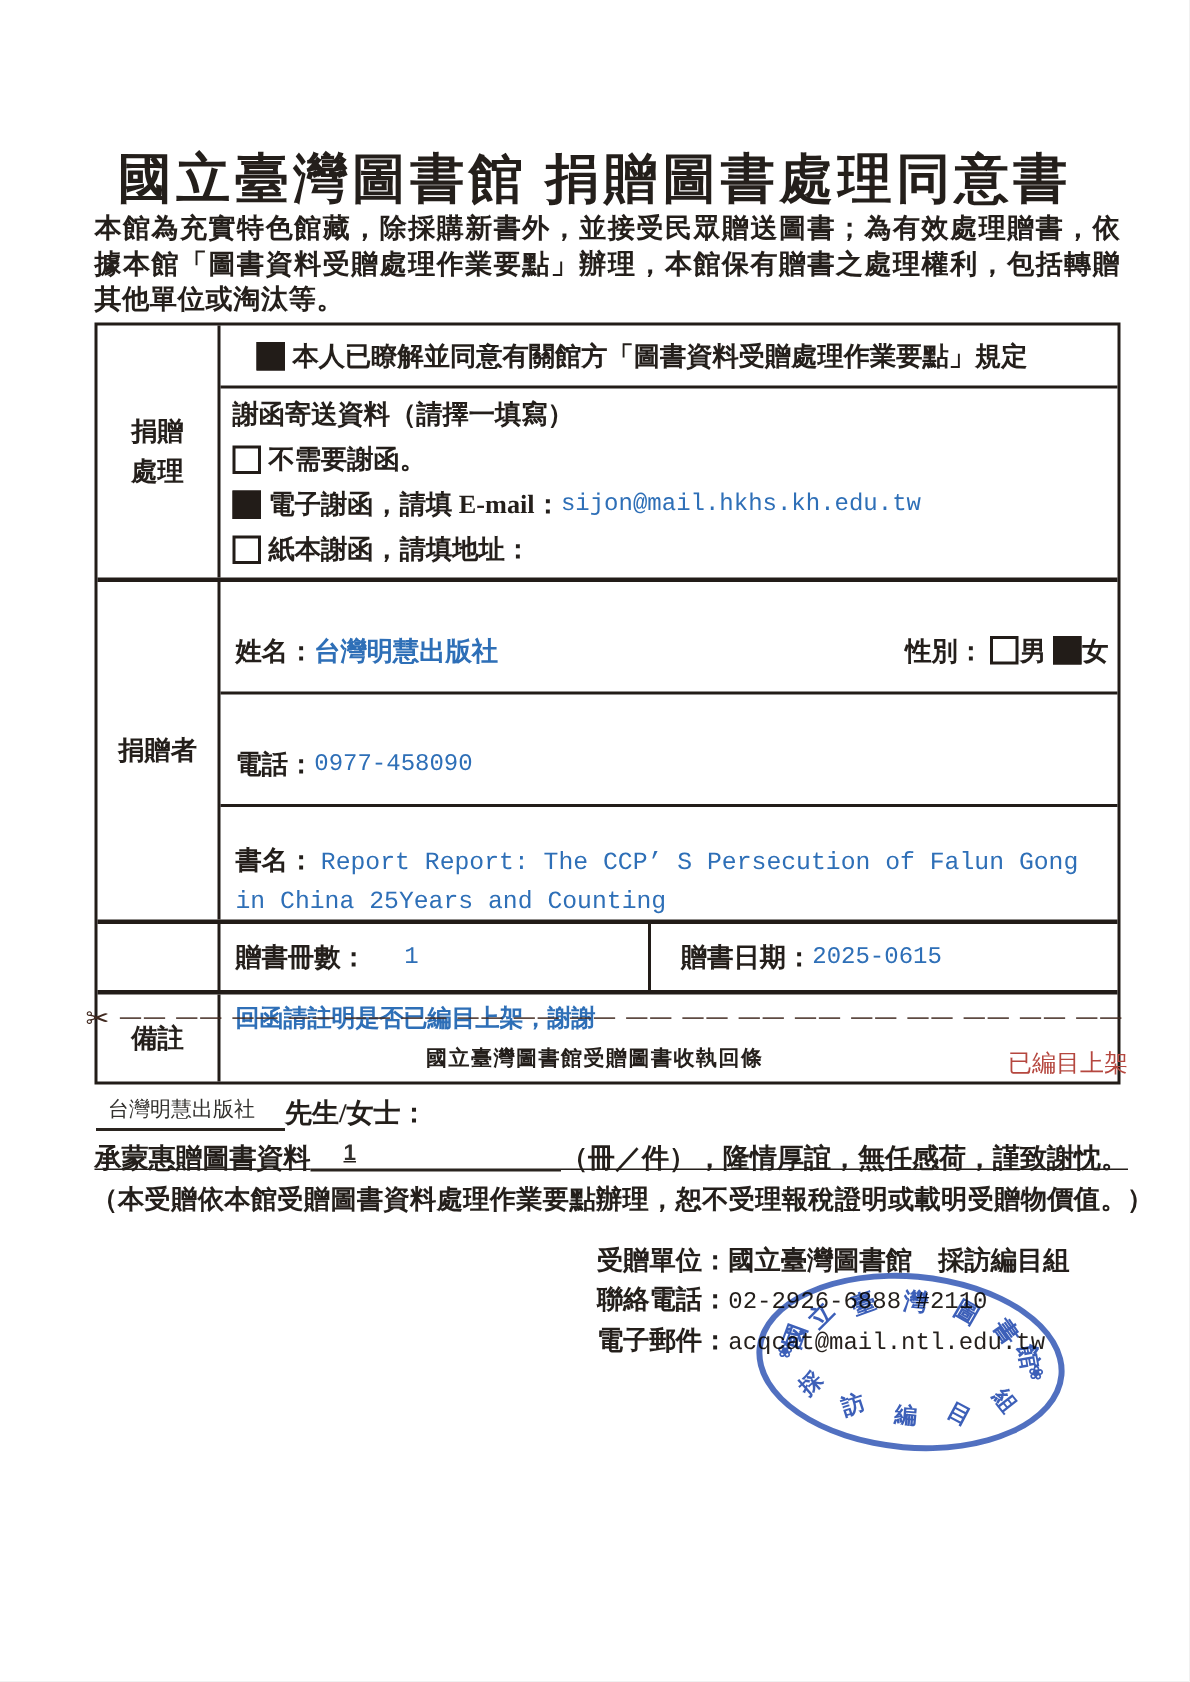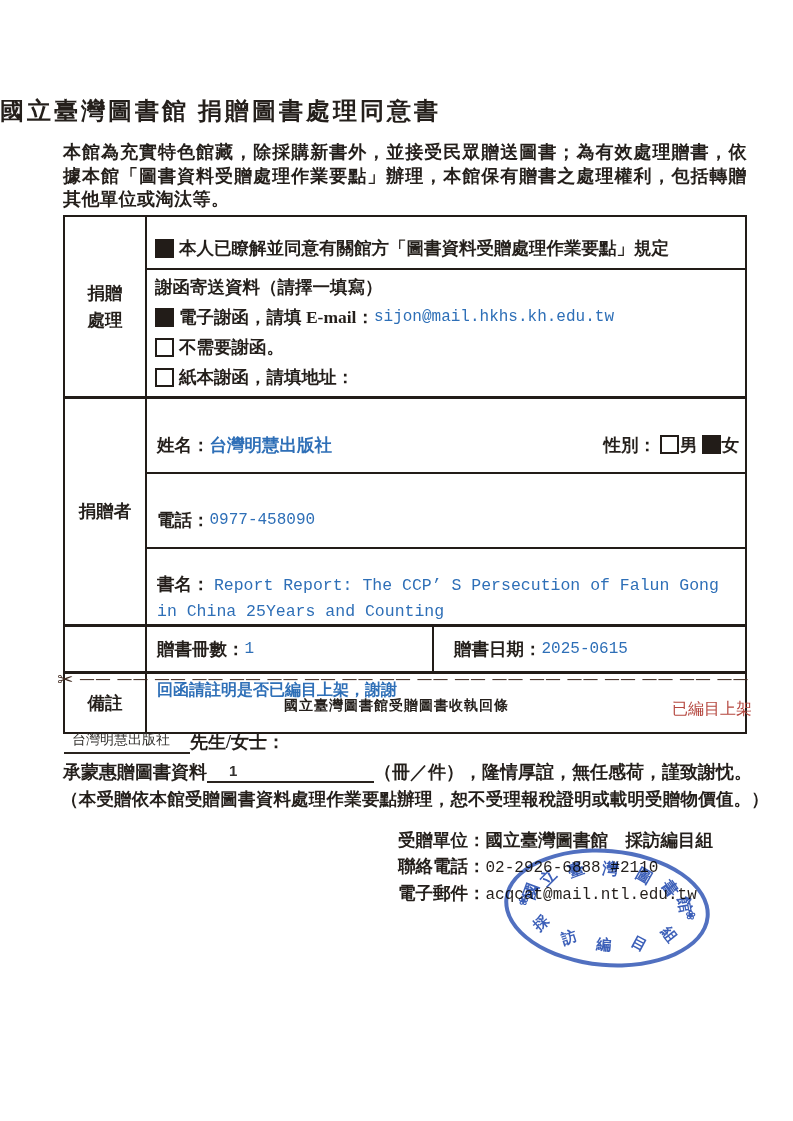--- a/index.html
+++ b/index.html
@@ -1,46 +1,46 @@
 <!DOCTYPE html>
 <html><head>
 <meta charset="utf-8">
 <style>
   html,body{margin:0;padding:0;background:#e8e8e8;}
   .page{position:relative;width:793px;height:1121px;background:#ffffff;overflow:hidden;
         font-family:"Liberation Serif","DejaVu Serif",serif;color:#241f1b;}
 
   
-  .doc-title{position:absolute;top:95px;left:0;width:100%;
-             font-size:24px;font-weight:700;letter-spacing:3px;}
+  .doc-title{position:absolute;top:95px;left:0;width:100%;text-align:center;
+             font-size:36px;font-weight:700;letter-spacing:3px;}
   .intro{position:absolute;top:141px;left:63px;width:684px;font-size:18px;font-weight:700;
          line-height:23.5px;text-align:justify;letter-spacing:.5px;}
 
   
   .form-table{position:absolute;top:215px;left:63px;width:684px;border:2.5px solid #221c18;
               box-sizing:border-box;}
   .sec{display:flex;}
   .sec+.sec{border-top:3px solid #221c18;}
   .lcell{flex:0 0 80px;width:80px;border-right:2px solid #221c18;display:flex;flex-direction:column;
          align-items:center;justify-content:center;font-size:17.5px;font-weight:700;line-height:27px;}
   .rcol{flex:1;min-width:0;}
   .row-consent{height:40px;border-bottom:2px solid #221c18;display:flex;align-items:center;
-               padding-left:8px;font-size:17.5px;font-weight:700;margin-top:11px;}
+               padding-left:24px;font-size:17.5px;font-weight:700;}
   .rows-thanks{padding:2px 8px 4px 8px;}
   .t-line{height:30px;display:flex;align-items:center;font-size:17.5px;font-weight:700;white-space:nowrap;}
   .row-b{display:flex;align-items:center;padding:0 10px;font-size:17.5px;font-weight:700;position:relative;
          border-bottom:2px solid #221c18;margin-top:18px;}
   .row-b1{height:55px;}
   .row-b2{height:55px;}
   .row-b3{min-height:48px;border-bottom:none;align-items:flex-start;padding-top:5px;line-height:24px;display:block;}
   .gender{position:absolute;right:6px;top:50%;transform:translateY(-50%);display:flex;align-items:center;
           font-size:17.5px;font-weight:700;}
   .row-c{display:flex;height:44px;}
   .cell-count{width:287px;flex:0 0 287px;border-right:2px solid #221c18;display:flex;align-items:center;
-              padding-left:10px;font-size:17.5px;font-weight:700;box-sizing:border-box;}
+              padding-left:10px;font-size:17.5px;font-weight:700;box-sizing:border-box;gap:25px;}
   .cell-date{flex:1;display:flex;align-items:center;padding-left:20px;font-size:17.5px;font-weight:700;}
   .row-d{min-height:52px;display:flex;align-items:flex-start;padding:6px 10px 0 10px;}
 
   
   .cb{display:inline-block;width:15px;height:15px;border:2px solid #221c18;margin-right:5px;
       background:#fff;flex:none;vertical-align:-2px;}
   .cb.on{background:#221c18;}
   .gender .cb{margin:0 1px 0 4px;}
 
   
@@ -56,22 +56,22 @@
   .dashes{font-size:14px;font-weight:700;letter-spacing:2px;}
 
   
   .receipt-title{position:absolute;top:697px;left:0;width:100%;text-align:center;
                  font-size:14px;font-weight:700;letter-spacing:1px;}
   .status-note{position:absolute;top:699px;left:672px;color:#b5473f;font-size:16px;font-weight:400;}
   .salute-line{position:absolute;top:730px;left:64px;display:flex;align-items:flex-end;
                font-size:18px;font-weight:700;}
   .name-underline{display:inline-block;width:118px;border-bottom:2px solid #2a241f;padding:0 0 3px 8px;
                   font-family:"Liberation Sans","DejaVu Sans",sans-serif;font-size:14px;font-weight:400;color:#33312e;}
-  .thanks-line{position:absolute;top:760px;left:63px;display:flex;align-items:center;
-               font-size:18px;font-weight:700;white-space:nowrap;}
+  .thanks-line{position:absolute;top:760px;left:63px;display:flex;align-items:flex-start;
+               font-size:18px;font-weight:700;white-space:nowrap;text-decoration:underline;}
   .qty-underline{display:inline-block;width:145px;border-bottom:2px solid #2a241f;padding:0 0 2px 22px;
                  font-family:"Liberation Sans","DejaVu Sans",sans-serif;font-size:15px;font-weight:700;color:#33312e;}
   .disclaimer{position:absolute;top:787px;left:61px;width:700px;font-size:17.5px;font-weight:800;
               letter-spacing:.2px;white-space:nowrap;}
 
   
   .contact{position:absolute;top:828px;left:398px;font-size:17.5px;font-weight:700;line-height:25.5px;}
   .contact .mono{font-family:"Liberation Mono","DejaVu Sans Mono",monospace;font-weight:400;font-size:16px;color:#241f1b;}
   .dnum{display:inline-block;font-family:"Liberation Sans","DejaVu Sans",sans-serif;font-weight:400;
         font-size:15px;color:#33312e;transform:translateY(3px);}
@@ -104,27 +104,27 @@
       <div class="rcol">
         <div class="row-consent">
           <span class="cb on"></span>
           <span>本人已瞭解並同意有關館方「圖書資料受贈處理作業要點」規定</span>
         </div>
         <div class="rows-thanks">
           <div class="t-line">
             <span>謝函寄送資料（請擇一填寫）</span>
           </div>
           <div class="t-line">
+            <span class="cb"></span>
+            <span>不需要謝函。</span>
+          </div>
+          <div class="t-line">
             <span class="cb on"></span>
             <span>電子謝函，請填 E-mail：</span>
             <span class="vm">sijon@mail.hkhs.kh.edu.tw</span>
-          </div>
-          <div class="t-line">
-            <span class="cb"></span>
-            <span>不需要謝函。</span>
           </div>
           <div class="t-line">
             <span class="cb"></span>
             <span>紙本謝函，請填地址：</span>
           </div>
         </div>
       </div>
     </div>
 
     <div class="sec">

